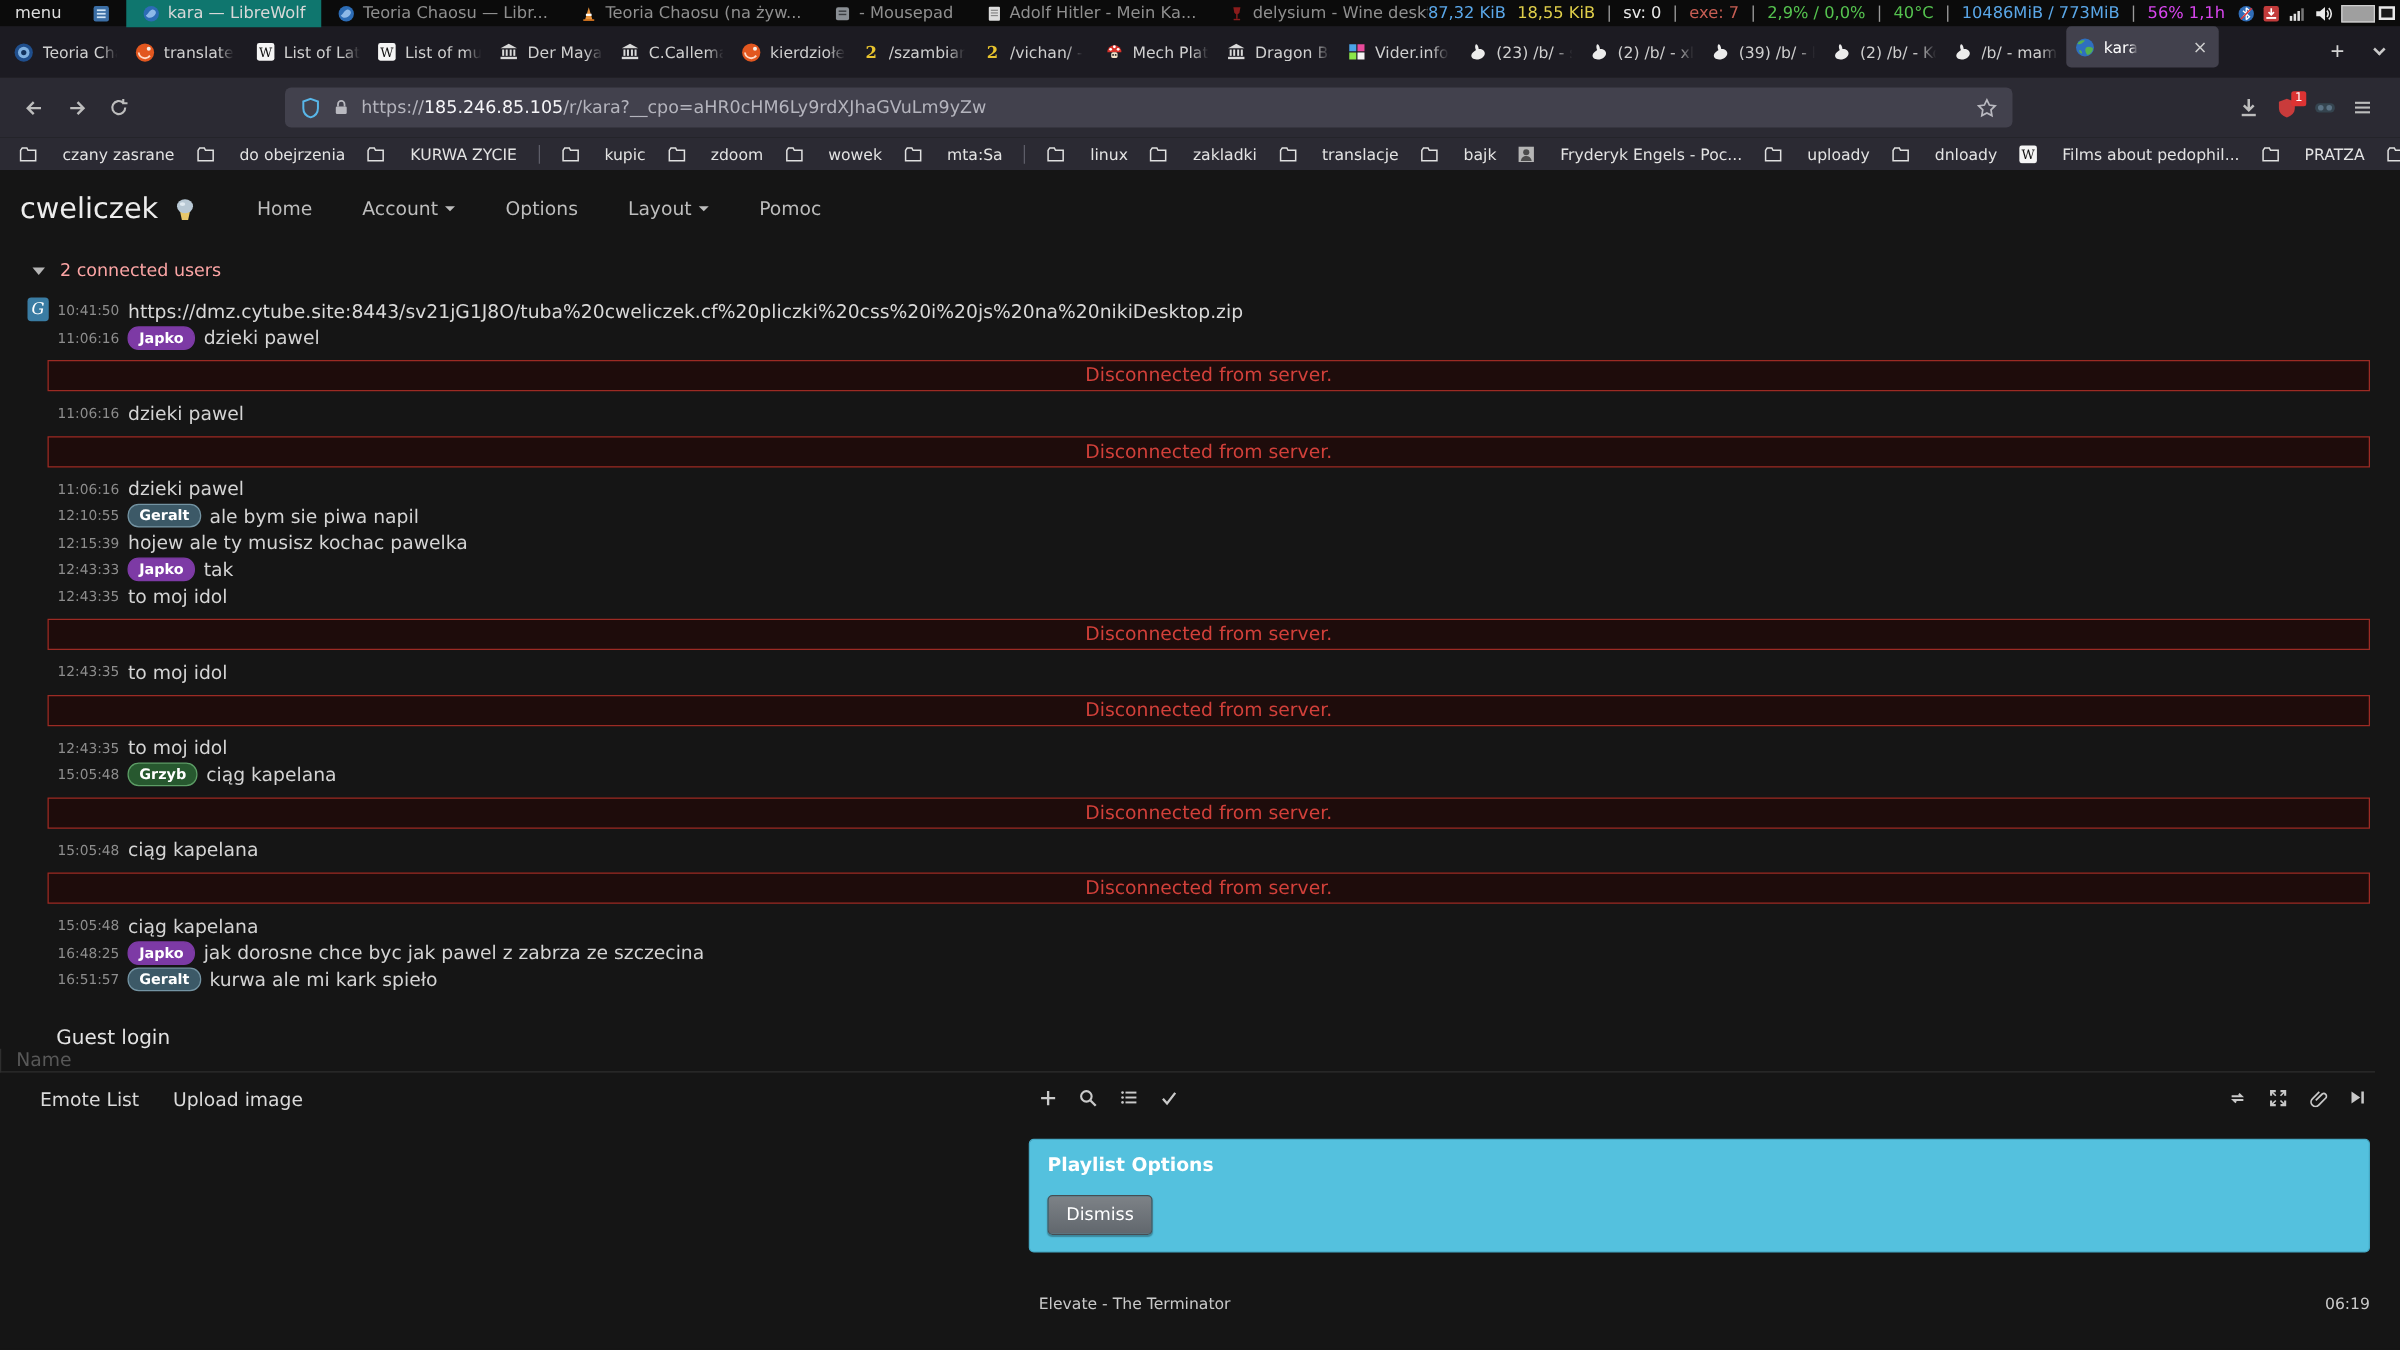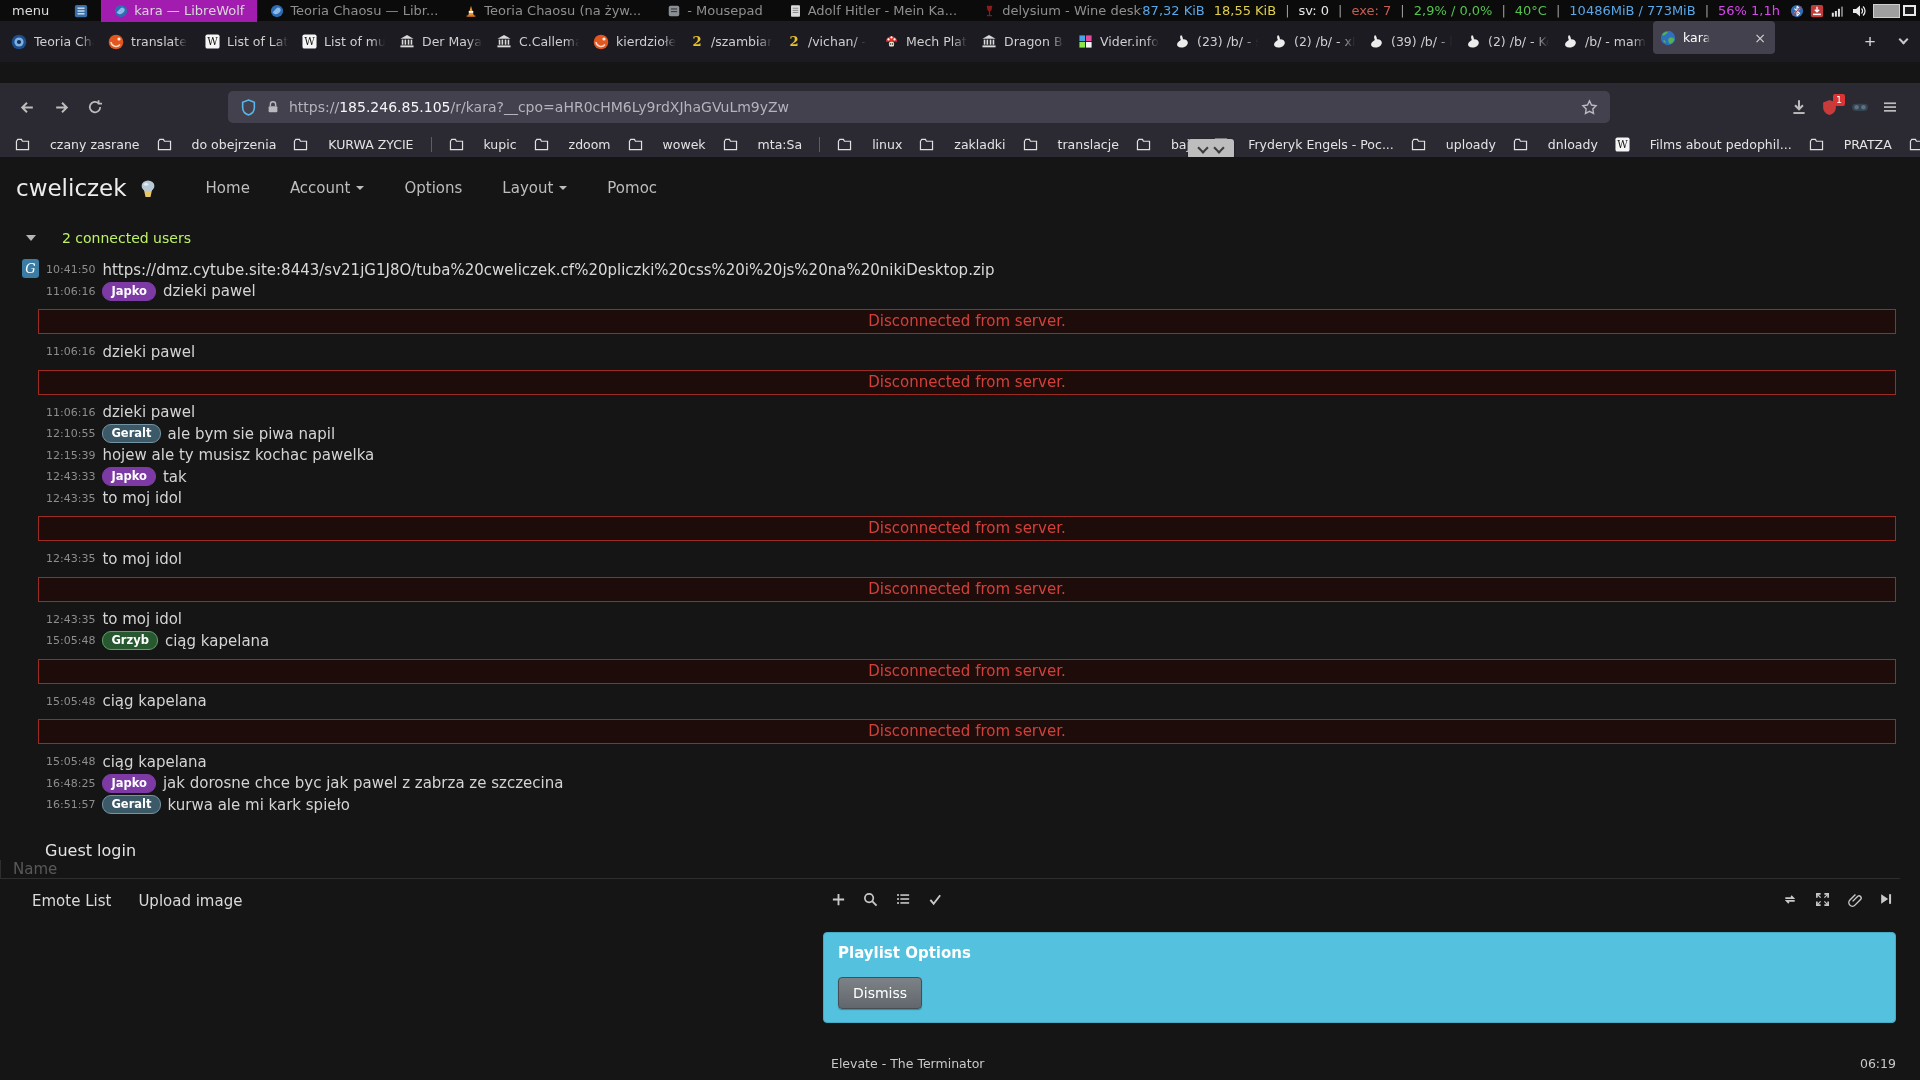--- a/index.html
+++ b/index.html
@@ -7,21 +7,21 @@
   body { width:1920px; height:1080px; overflow:hidden;
          font-family:"DejaVu Sans","Liberation Sans",sans-serif; }
 
   
   .sysbar { height:21px; background:#0b0b0b; display:flex; align-items:center;
             padding:0 4px; font-size:13px; color:#cfcfcf; }
   .sys-menu { padding:0 8px; color:#dedede; }
   .winlist { display:flex; flex:1; min-width:0; margin-left:4px; overflow:hidden; }
   .win-btn { display:flex; align-items:center; gap:6px; padding:0 13px; height:22px;
              color:#8f8f8f; white-space:nowrap; }
-  .win-btn.active { background:#a21caf; color:#d8d8d8; }
+  .win-btn.active { background:#0f766e; color:#d8d8d8; }
   .stats { display:flex; gap:9px; align-items:center; white-space:nowrap; font-size:13px; }
   .tray { display:flex; gap:6px; align-items:center; margin:0 6px 0 10px; }
   .pager { display:flex; gap:3px; align-items:center; }
   .pg1 { width:27px; height:14px; background:#9f9f9f; border:1px solid #cfcfcf; }
   .pg2 { width:13px; height:11px; background:#1a1a1a; border:2px solid #e8e8e8; }
 
   .icon { display:inline-flex; align-items:center; justify-content:center; flex:none; }
   .icon svg { display:block; }
 
   
@@ -33,21 +33,21 @@
   .tab.active { flex:0 0 122px; background:#42414d; border-radius:4px; height:33px; color:#fff; }
   .tab .close { margin-left:auto; color:#cfcfcf; font-size:14px; line-height:1; padding:2px; }
   .newtab { margin-left:8px; width:28px; height:28px; border:0; background:transparent; color:#d3d3d3;
             font-size:19px; line-height:1; border-radius:4px; }
   .tabmenu { margin-left:6px; width:26px; height:28px; border:0; background:transparent;
              display:flex; align-items:center; justify-content:center; }
   .chev { width:7px; height:7px; border-right:2px solid #c9c9c9; border-bottom:2px solid #c9c9c9;
           transform:rotate(45deg); margin-top:-4px; }
 
   
-  .navtb { height:48px; background:#2b2a33; display:flex; align-items:center; padding:0 10px;margin-top:21px; }
+  .navtb { height:48px; background:#2b2a33; display:flex; align-items:center; padding:0 10px; }
   .navbtn { width:34px; height:32px; display:flex; align-items:center; justify-content:center;
             border-radius:4px; }
   .urlbar { margin-left:116px; width:1382px; height:32px; background:#42414d; border-radius:5px;
             display:flex; align-items:center; padding:0 12px; gap:9px; font-size:14px; }
   .url-text { color:#b4b4bd; overflow:hidden; white-space:nowrap; flex:1; }
   .url-text .host { color:#f5f5f8; }
   .rticons { margin-left:auto; display:flex; gap:13px; align-items:center; padding-right:12px; }
   .exticon { position:relative; }
   .badge1 { position:absolute; top:-5px; right:-7px; background:#d33; color:#fff; font-size:9.5px;
             padding:0 3px; border-radius:2px; line-height:12px; }
@@ -67,22 +67,22 @@
 
   
   .page { position:relative; height:943px; background:#151515; }
   .site-nav { display:flex; align-items:center; padding:15px 0 0 16px; }
   .brand { font-size:23px; color:#ededed; display:flex; align-items:center; gap:9px; }
   .nav-links { display:flex; margin-left:26px; }
   .nav-link { color:#bdbdbd; font-size:15px; padding:7px 20px; display:flex; align-items:center; gap:6px; }
   .caret { width:0; height:0; border-left:4px solid transparent; border-right:4px solid transparent;
            border-top:4px solid #bdbdbd; }
 
-  .userlist-row { display:flex; align-items:center; gap:26px; padding:26px 0 0 26px;
-                  font-size:14px; color:#bef264; }
+  .userlist-row { display:flex; align-items:center; gap:12px; padding:26px 0 0 26px;
+                  font-size:14px; color:#fca5a5; }
   .dcaret { width:0; height:0; border-left:5px solid transparent; border-right:5px solid transparent;
             border-top:6px solid #b5b5b5; }
 
   .chat { padding:13px 24px 0 46px; }
   .msg { position:relative; height:21.5px; display:flex; align-items:center; gap:7px;
          font-size:15px; color:#d4d4d4; white-space:nowrap; }
   .time { font-size:11px; color:#8d8d8d; flex:none; }
   .gbadge { position:absolute; left:-24px; top:0; width:17px; height:19px; border-radius:3px;
             display:flex; align-items:center; justify-content:center; color:#fff; font-size:13px;
             font-style:italic; font-family:"DejaVu Serif","Liberation Serif",serif; }

